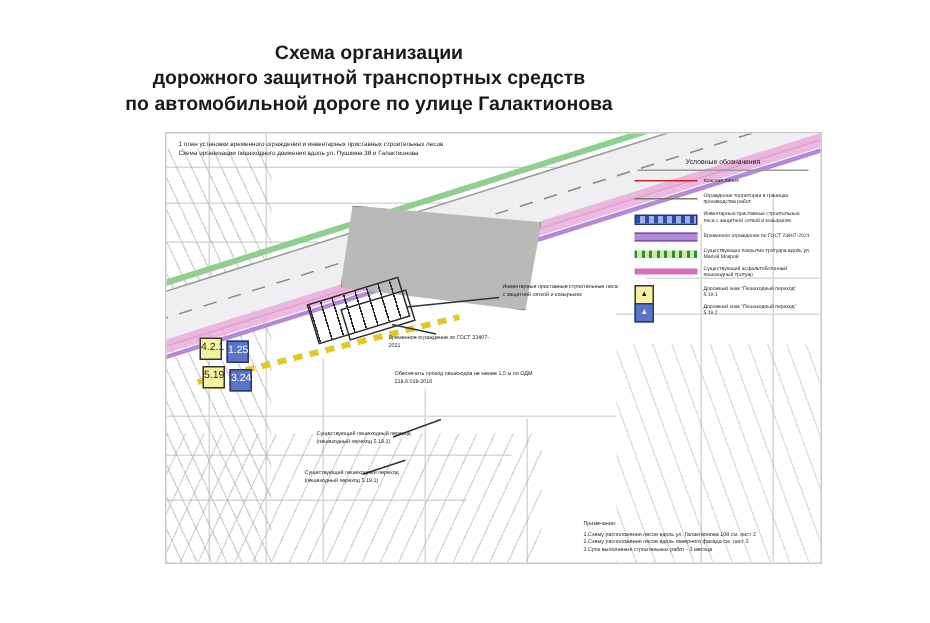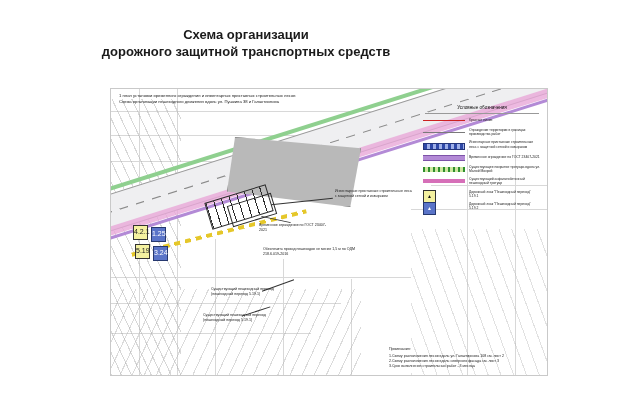--- a/index.html
+++ b/index.html
@@ -179,20 +179,21 @@
     font-size:3.6px;line-height:5px;color:#1a1a1a;
   }
   .notes .nt-title{margin-bottom:2px;}
 </style>
 </head>
 <body>
 
 <div class="title">
   <div>Схема организации</div>
   <div>дорожного защитной транспортных средств</div>
+  <div>по автомобильной дороге по улице Галактионова</div>
 </div>
 
 <div class="sheet">
 
   <div class="bg-lines">
     <div class="l h" style="left:0;top:22px;width:300px;"></div>
     <div class="l h" style="left:0;top:46px;width:250px;"></div>
     <div class="l h" style="left:0;top:72px;width:120px;"></div>
     <div class="l h" style="left:0;top:188px;width:300px;"></div>
     <div class="l h" style="left:0;top:214px;width:230px;"></div>

